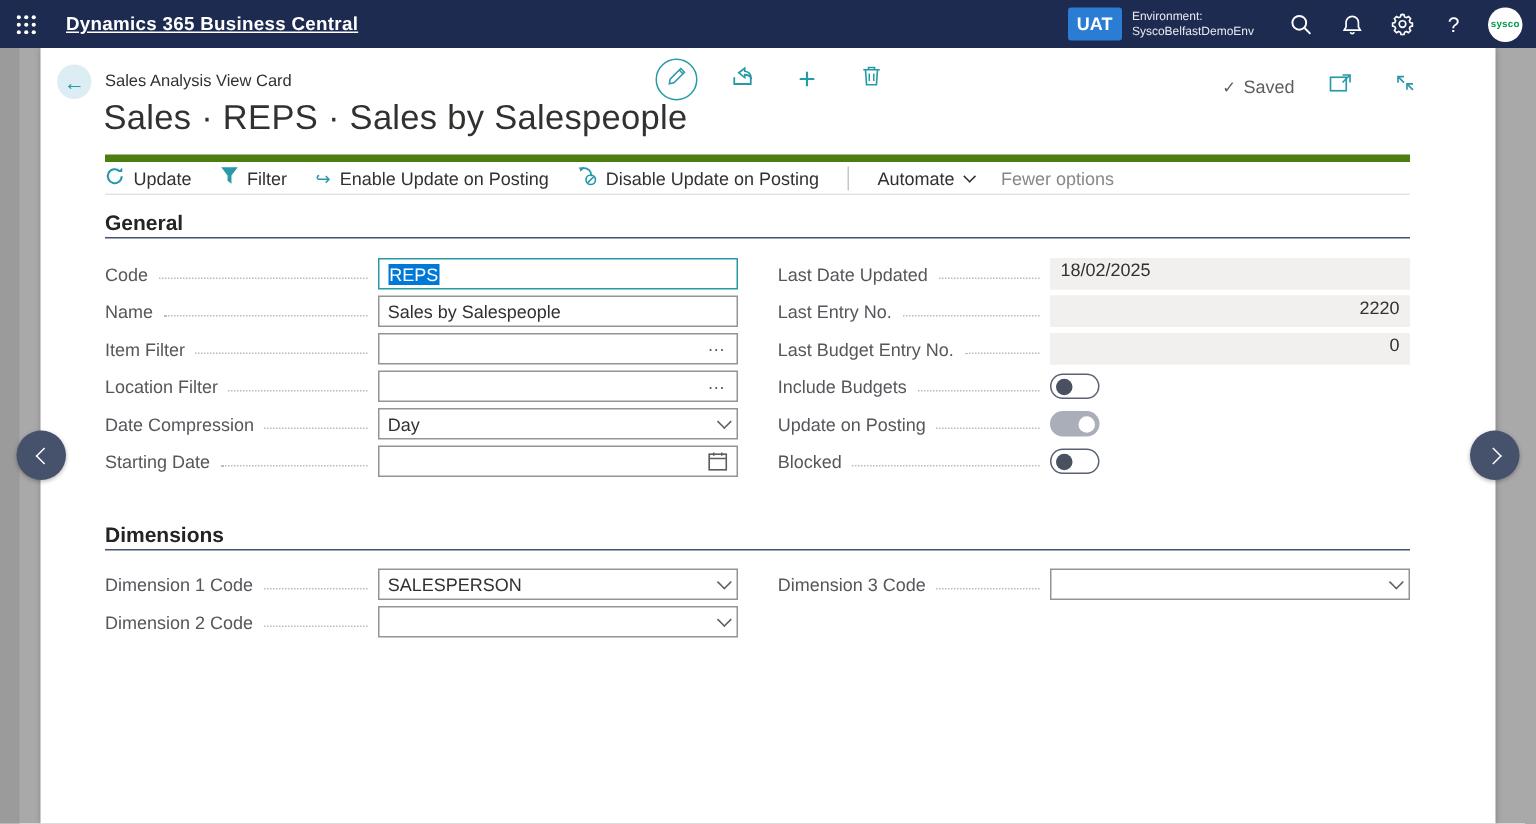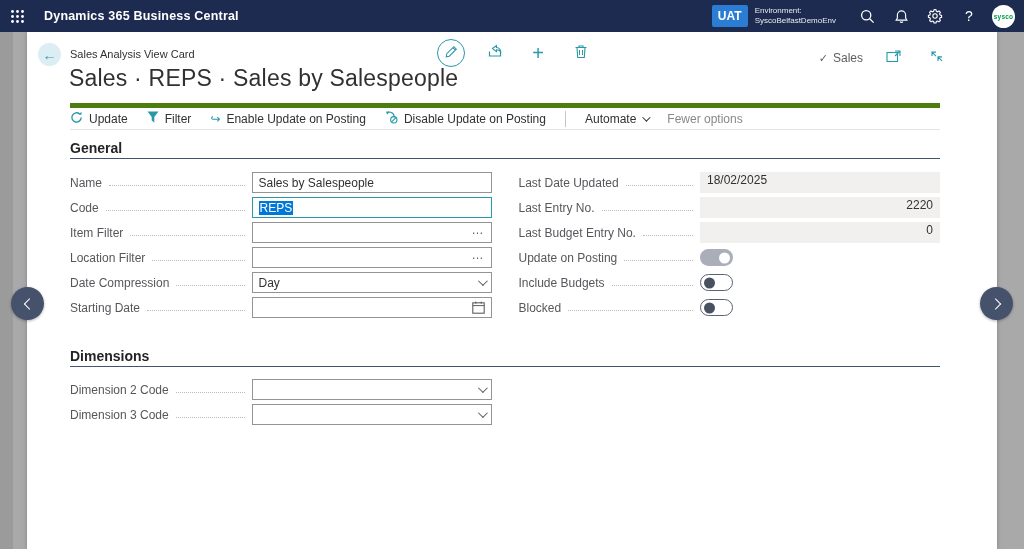--- a/index.html
+++ b/index.html
@@ -11,21 +11,21 @@
     overflow:hidden;
   }
   body::before{ content:""; position:absolute; left:0; top:32px; bottom:0; width:13px; background:#9b9b9b; }
 
   
   .topbar{
     position:absolute; top:0; left:0; width:1024px; height:32px;
     background:#1e2b51; display:flex; align-items:center; color:#fff; z-index:30;
   }
   .waffle{ width:34px; height:32px; display:flex; align-items:center; justify-content:center; cursor:pointer; }
-  .app-title{ font-size:12.5px; font-weight:bold; margin-left:10px; letter-spacing:.2px; }
+  .app-title{ font-size:12.5px; font-weight:bold; margin-left:10px; letter-spacing:.2px;text-decoration:underline; }
   .topbar-right{ margin-left:auto; display:flex; align-items:center; height:32px; }
   .env-badge{
     background:#2b7cd3; color:#fff; font-size:12px; font-weight:bold;
     padding:5px 6px; border-radius:2px; margin-right:7px; line-height:1;
   }
   .env-text{ font-size:8px; line-height:1.25; color:#e8eaf0; margin-right:14px; }
   .tb-icon{ width:34px; height:32px; display:flex; align-items:center; justify-content:center; cursor:pointer; font-size:14px; color:#fff; }
   .tb-icon svg{ display:block; }
   .help-q{ font-size:14px; }
   .avatar{
@@ -211,21 +211,21 @@
             <path d="M1.5 3.5 h11 M5 3.5 v-1.5 h4 v1.5 M3 3.5 l.7 10 h6.6 l.7-10" fill="none" stroke="#2899a8" stroke-width="1.1"></path>
             <path d="M5.5 6 v5 M8.5 6 v5" stroke="#2899a8" stroke-width="1"></path>
           </svg>
       </span>
     </div>
   </div>
 
   <div class="head-right">
     <div class="saved">
       <span class="check">✓</span>
-      <span>Sales</span>
+      <span>Saved</span>
     </div>
     <div class="ha-icon">
       <span>
         <svg width="15" height="13" viewBox="0 0 15 13">
             <rect x="1" y="2.5" width="10.5" height="9" fill="none" stroke="#2899a8" stroke-width="1.1"></rect>
             <path d="M9 1 h5 v5 M14 1 l-5 5" fill="none" stroke="#2899a8" stroke-width="1.1"></path>
           </svg>
       </span>
     </div>
     <div class="ha-icon">
@@ -279,31 +279,31 @@
     <div class="tool-item fewer">
       <span>Fewer options</span>
     </div>
   </div>
 
   <div class="section-head sec-general">General</div>
 
   <div class="form-grid grid-general">
 
     <div class="frow">
-      <span class="flabel">Name</span>
-      <span class="leader"></span>
-      <div class="fctl tinput">
-        <span>Sales by Salespeople</span>
-      </div>
-    </div>
-    <div class="frow">
       <span class="flabel">Code</span>
       <span class="leader"></span>
       <div class="fctl tinput focused">
         <span class="sel-text">REPS</span>
+      </div>
+    </div>
+    <div class="frow">
+      <span class="flabel">Name</span>
+      <span class="leader"></span>
+      <div class="fctl tinput">
+        <span>Sales by Salespeople</span>
       </div>
     </div>
     <div class="frow">
       <span class="flabel">Item Filter</span>
       <span class="leader"></span>
       <div class="fctl tinput">
         <span></span>
         <span class="assist">…</span>
       </div>
     </div>
@@ -354,51 +354,59 @@
       </div>
     </div>
     <div class="frow">
       <span class="flabel">Last Budget Entry No.</span>
       <span class="leader"></span>
       <div class="fctl readonly num">
         <span>0</span>
       </div>
     </div>
     <div class="frow">
+      <span class="flabel">Include Budgets</span>
+      <span class="leader"></span>
+      <div class="fctl">
+        <div class="toggle off">
+            <div class="knob"></div>
+          </div>
+      </div>
+    </div>
+    <div class="frow">
       <span class="flabel">Update on Posting</span>
       <span class="leader"></span>
       <div class="fctl">
         <div class="toggle on-disabled">
             <div class="knob"></div>
           </div>
       </div>
     </div>
     <div class="frow">
-      <span class="flabel">Include Budgets</span>
+      <span class="flabel">Blocked</span>
       <span class="leader"></span>
       <div class="fctl">
         <div class="toggle off">
             <div class="knob"></div>
           </div>
       </div>
     </div>
-    <div class="frow">
-      <span class="flabel">Blocked</span>
-      <span class="leader"></span>
-      <div class="fctl">
-        <div class="toggle off">
-            <div class="knob"></div>
-          </div>
-      </div>
-    </div>
   </div>
 
   <div class="section-head sec-dimensions">Dimensions</div>
 
   <div class="form-grid grid-dimensions">
+    <div class="frow">
+      <span class="flabel">Dimension 1 Code</span>
+      <span class="leader"></span>
+      <div class="fctl tinput">
+        <span>SALESPERSON</span>
+        <span class="dd-chev"></span>
+      </div>
+    </div>
     <div class="frow">
       <span class="flabel">Dimension 2 Code</span>
       <span class="leader"></span>
       <div class="fctl tinput">
         <span></span>
         <span class="dd-chev"></span>
       </div>
     </div>
     <div class="frow">
       <span class="flabel">Dimension 3 Code</span>

